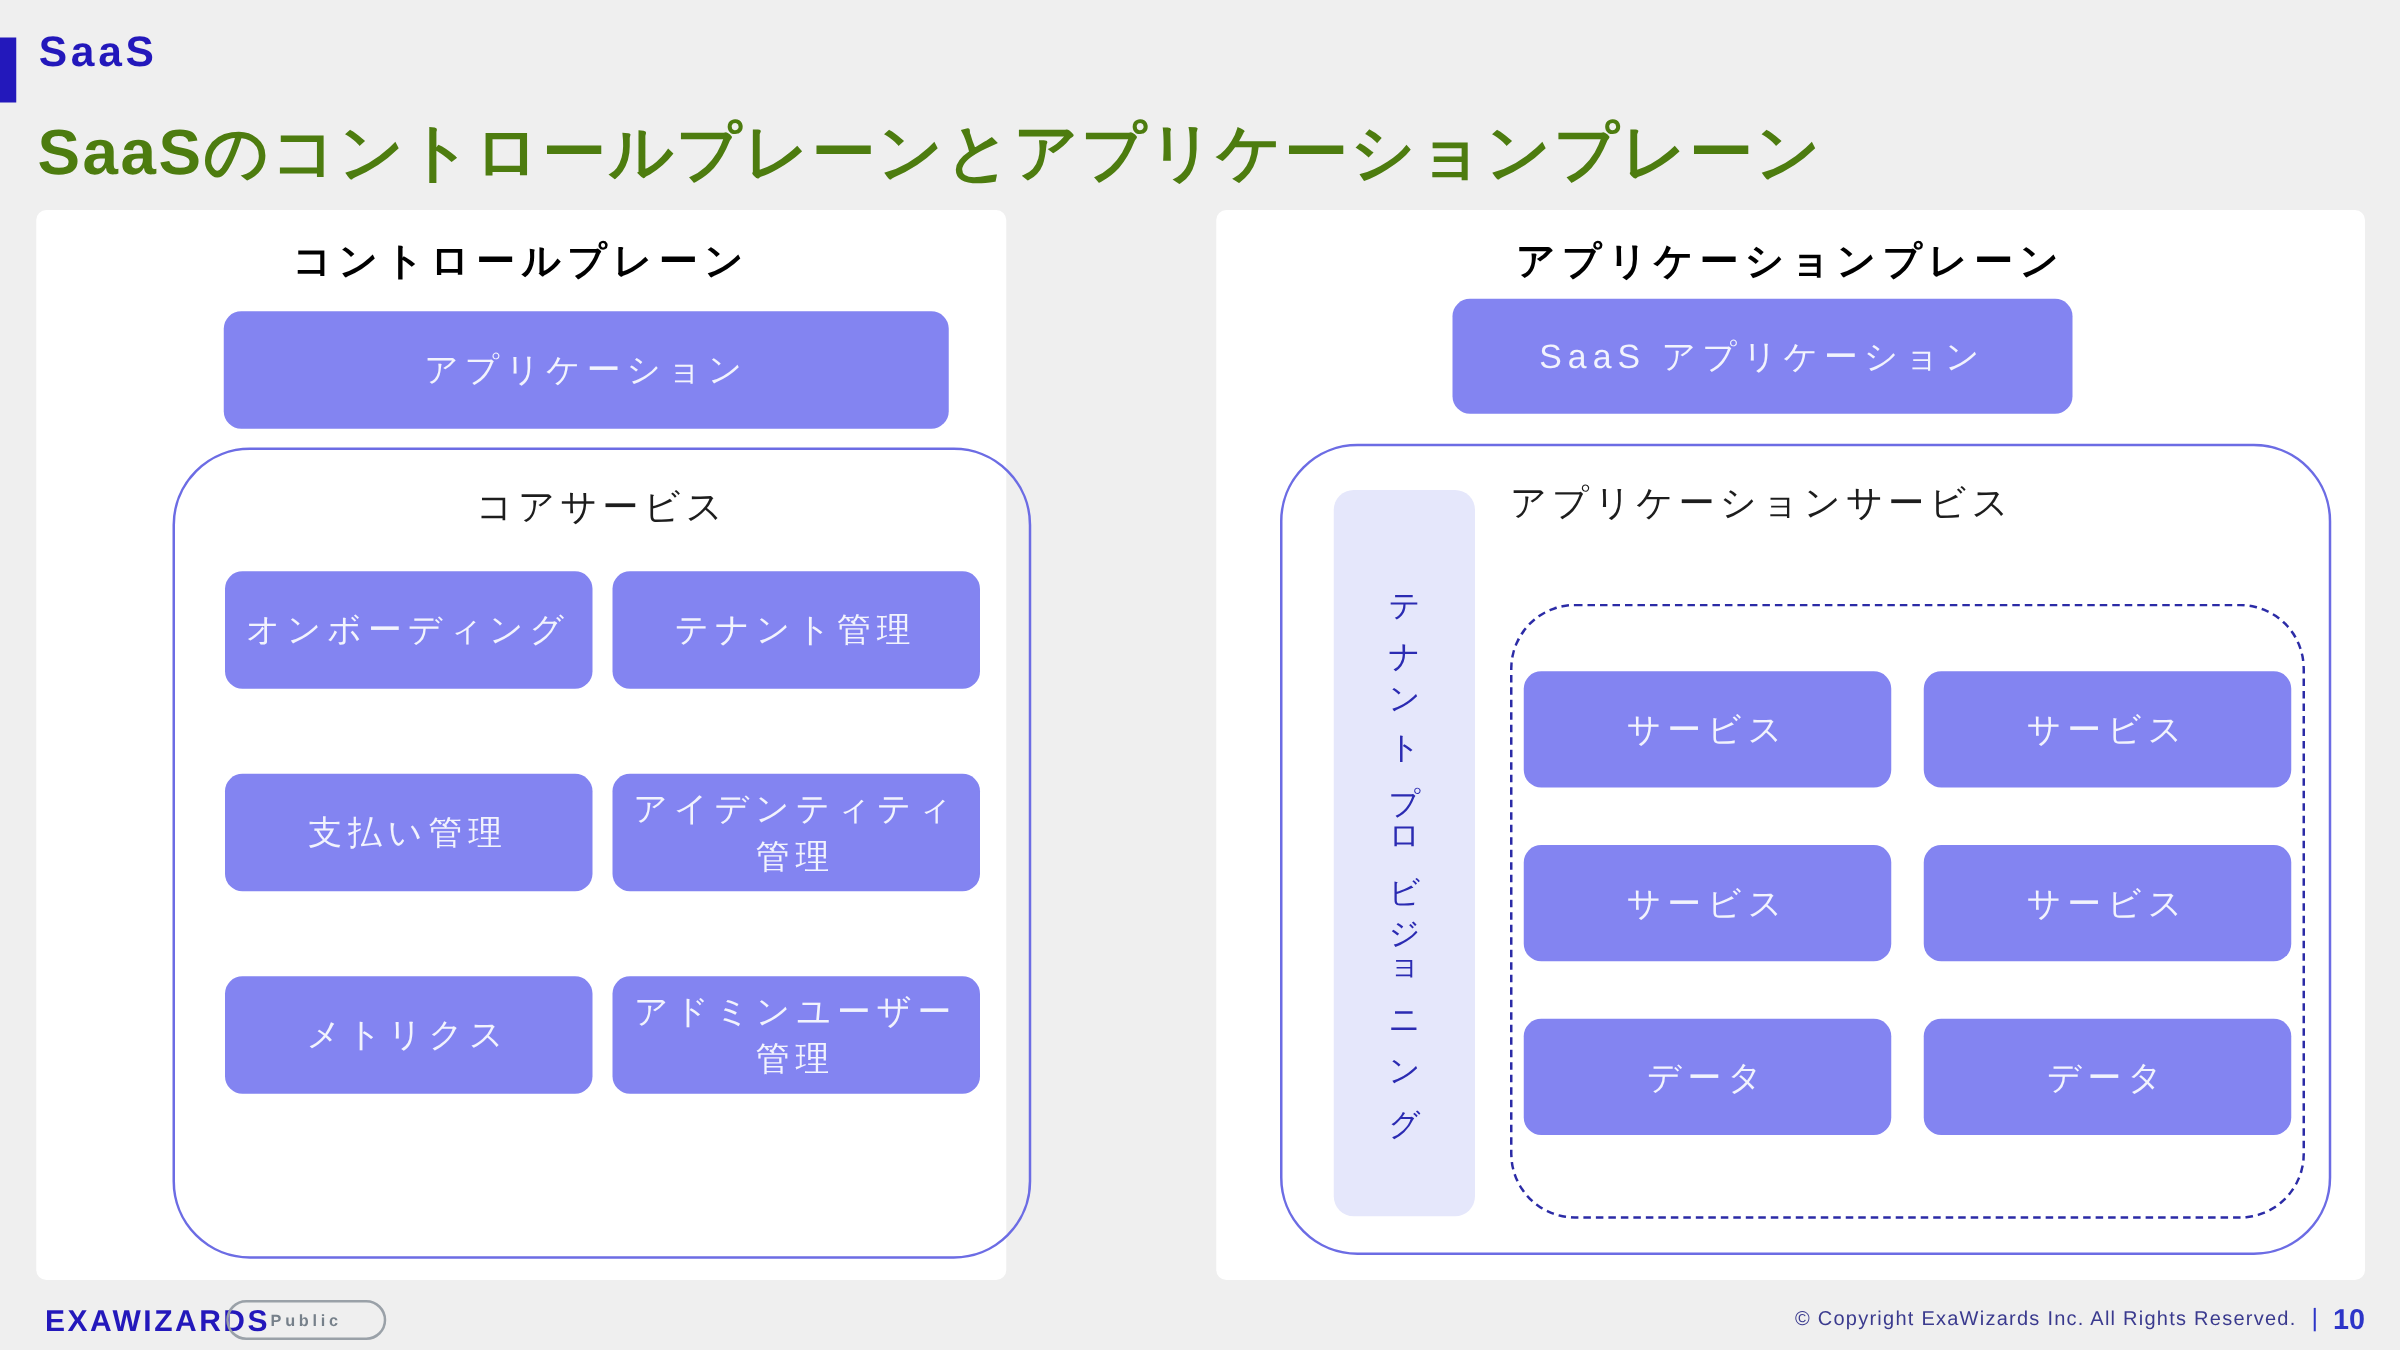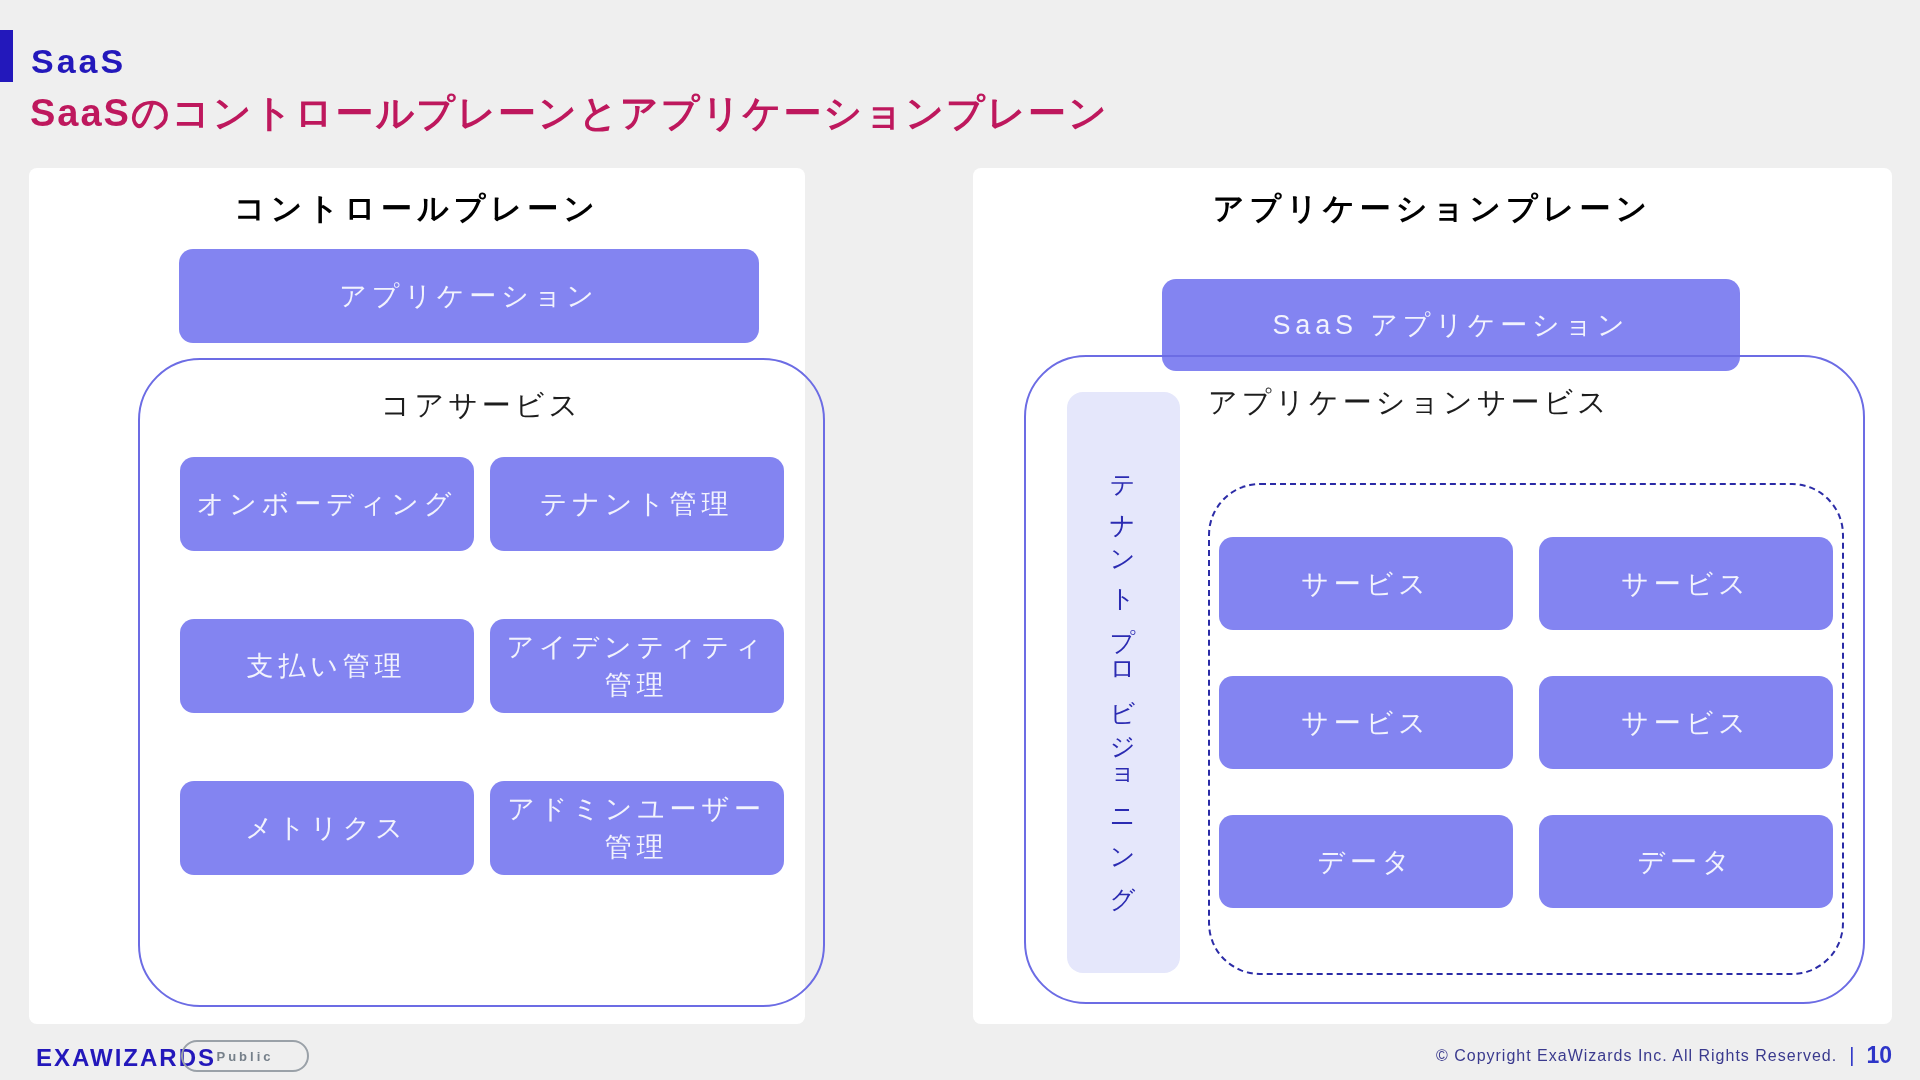--- a/index.html
+++ b/index.html
@@ -11,30 +11,30 @@
     position: relative;
   }
 
   
   .accent-bar {
     position: absolute; left: 0; top: 30px;
     width: 13px; height: 52px;
     background: #2318bb;
   }
   .eyebrow {
-    position: absolute; left: 31px; top: 42px;
+    position: absolute; left: 31px; top: 23px;
     font-size: 34px; font-weight: bold;
     letter-spacing: 3px;
     color: #2318bb;
   }
   .slide-title {
     position: absolute; left: 30px; top: 88px;
-    font-size: 38px; font-weight: bold;
+    font-size: 51px; font-weight: bold;
     letter-spacing: 2px;
-    color: #be185d;
+    color: #4d7c0f;
   }
 
   
   .panel {
     position: absolute; top: 168px;
     height: 856px;
     background: #ffffff;
     border-radius: 8px;
   }
   .panel.left  { left: 29px;  width: 776px; }
@@ -89,21 +89,21 @@
     grid-template-columns: 294px 294px;
     column-gap: 16px;
     row-gap: 68px;
     justify-content: center;
   }
   .core-grid .pbox { height: 94px; }
 
   
   .saas-box {
     position: absolute; left: 189px; top: 71px;
-    width: 578px; height: 92px; margin-top: 40px;
+    width: 496px; height: 92px;
   }
   .services-rect {
     position: absolute; left: 51px; top: 187px;
     width: 841px; height: 649px;
     border: 2px solid #6c6ce4;
     border-radius: 62px;
   }
   .services-label {
     position: absolute; top: 26px; left: 182px;
     width: 636px;

